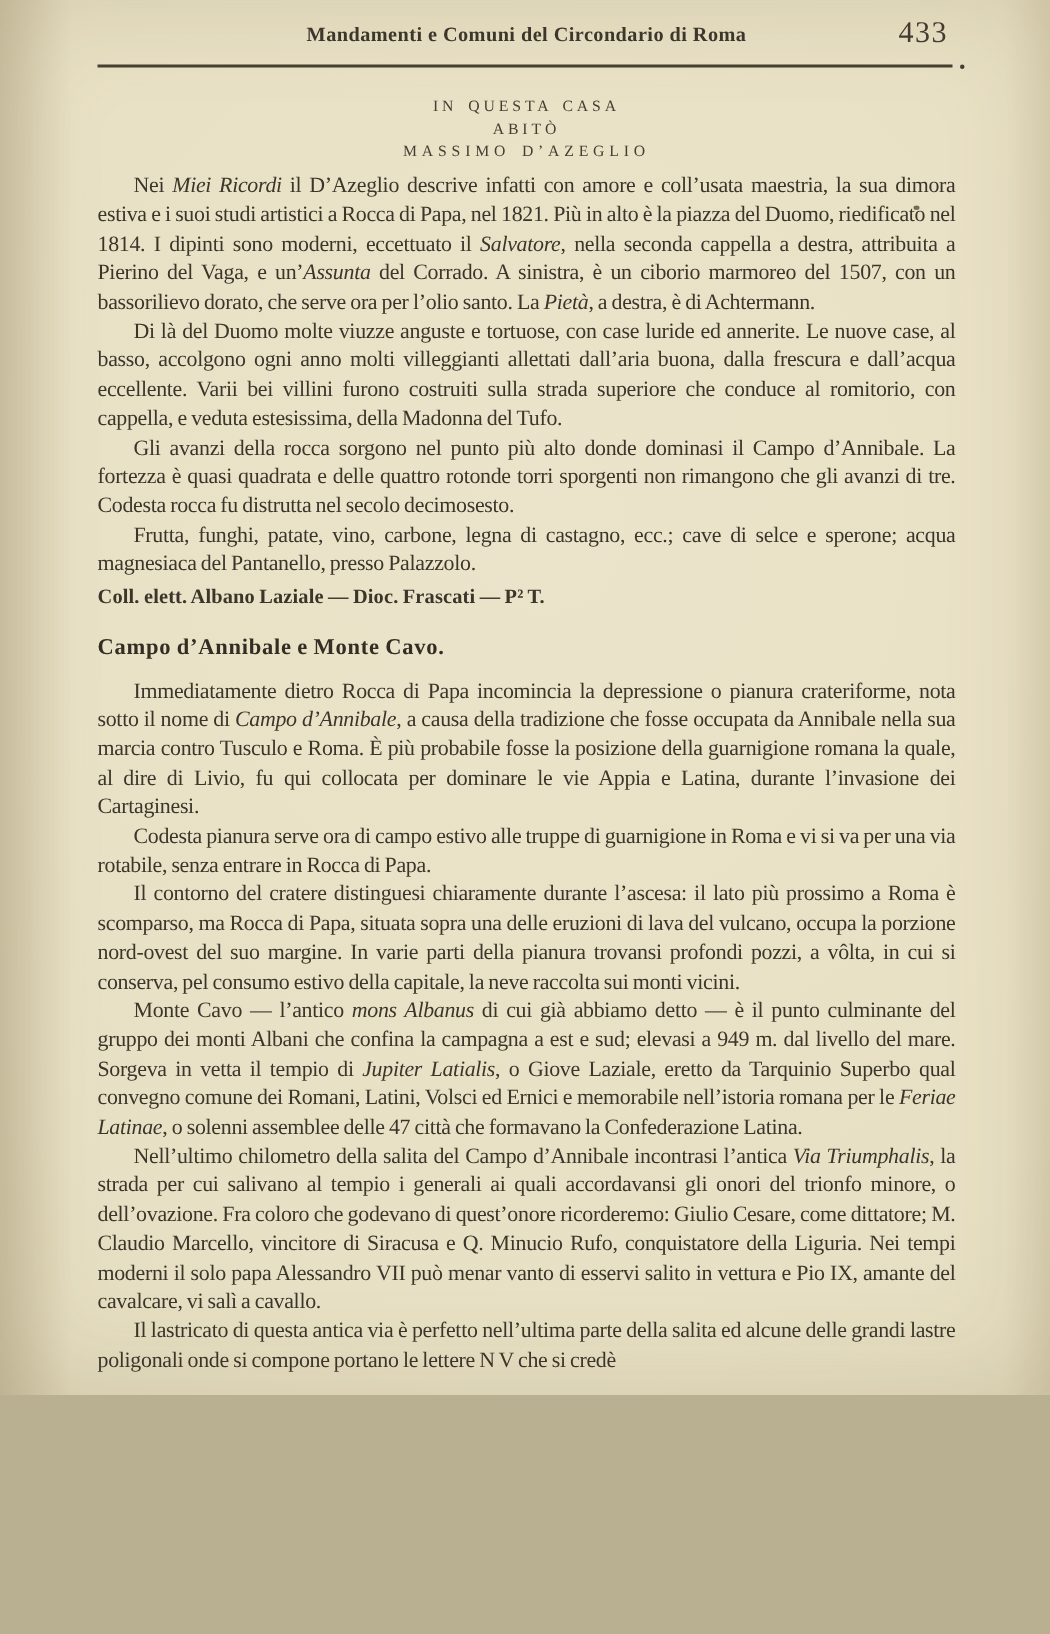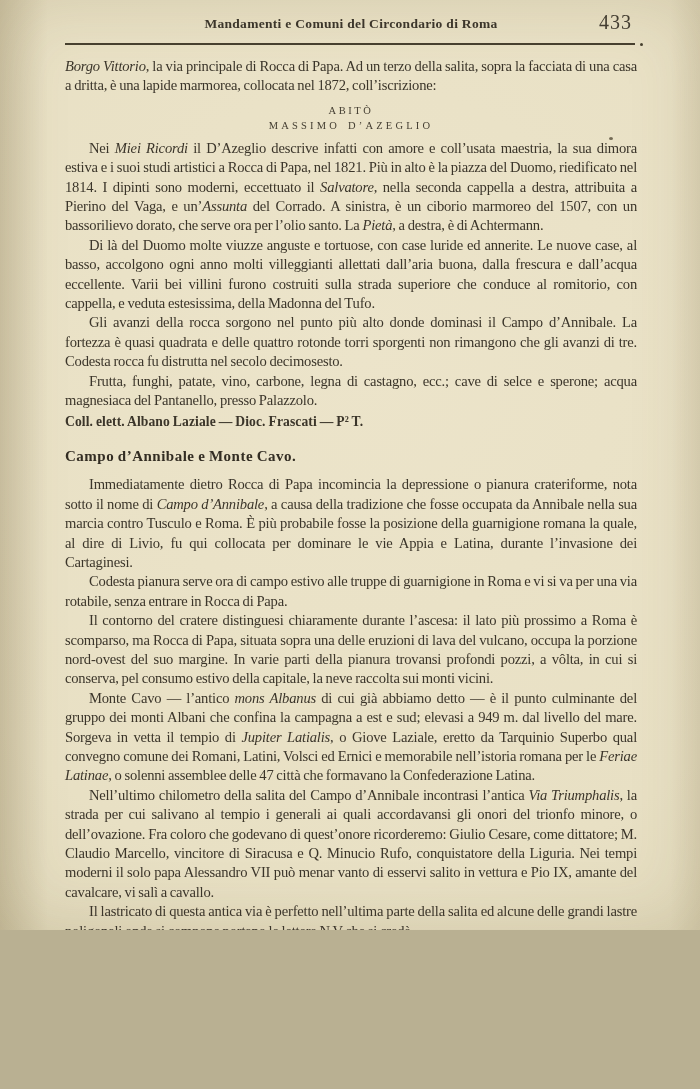--- a/index.html
+++ b/index.html
@@ -101,22 +101,22 @@
     <span class="header-title">Mandamenti e Comuni del Circondario di Roma</span>
   </div>
 
   <span class="page-number">433</span>
 
   <div class="header-rule"></div>
   <div class="header-rule-dot"></div>
   <div class="ink-speck"></div>
 
   <div class="page-body" id="page-body">
-      <p class="paragraph"><span class="it">Borgo Vittorio</span><span>, la via principale di Rocca di Papa. Ad un terzo della salita, sopra la facciata di una casa a dritta, è una lapide marmorea, collocata nel 1872, coll’iscrizione:</span></p>
       <div class="inscription">
+        <div class="inscription-line">IN QUESTA CASA</div>
         <div class="inscription-line">ABITÒ</div>
         <div class="inscription-line wide">MASSIMO D’AZEGLIO</div>
       </div>
       <p class="paragraph indent"><span>Nei </span><span class="it">Miei Ricordi</span><span> il D’Azeglio descrive infatti con amore e coll’usata maestria, la sua dimora estiva e i suoi studi artistici a Rocca di Papa, nel 1821. Più in alto è la piazza del Duomo, riedificato nel 1814. I dipinti sono moderni, eccettuato il </span><span class="it">Salvatore</span><span>, nella seconda cappella a destra, attribuita a Pierino del Vaga, e un’</span><span class="it">Assunta</span><span> del Corrado. A sinistra, è un ciborio marmoreo del 1507, con un bassorilievo dorato, che serve ora per l’olio santo. La </span><span class="it">Pietà</span><span>, a destra, è di Achtermann.</span></p>
       <p class="paragraph indent"><span>Di là del Duomo molte viuzze anguste e tortuose, con case luride ed annerite. Le nuove case, al basso, accolgono ogni anno molti villeggianti allettati dall’aria buona, dalla frescura e dall’acqua eccellente. Varii bei villini furono costruiti sulla strada superiore che conduce al romitorio, con cappella, e veduta estesissima, della Madonna del Tufo.</span></p>
       <p class="paragraph indent"><span>Gli avanzi della rocca sorgono nel punto più alto donde dominasi il Campo d’Annibale. La fortezza è quasi quadrata e delle quattro rotonde torri sporgenti non rimangono che gli avanzi di tre. Codesta rocca fu distrutta nel secolo decimosesto.</span></p>
       <p class="paragraph indent"><span>Frutta, funghi, patate, vino, carbone, legna di castagno, ecc.; cave di selce e sperone; acqua magnesiaca del Pantanello, presso Palazzolo.</span></p>
       <p class="centered-line"><span>Coll. elett. Albano Laziale — Dioc. Frascati — P² T.</span></p>
       <p class="section-heading"><span>Campo d’Annibale e Monte Cavo.</span></p>
       <p class="paragraph indent"><span>Immediatamente dietro Rocca di Papa incomincia la depressione o pianura crateriforme, nota sotto il nome di </span><span class="it">Campo d’Annibale</span><span>, a causa della tradizione che fosse occupata da Annibale nella sua marcia contro Tusculo e Roma. È più probabile fosse la posizione della guarnigione romana la quale, al dire di Livio, fu qui collocata per dominare le vie Appia e Latina, durante l’invasione dei Cartaginesi.</span></p>

